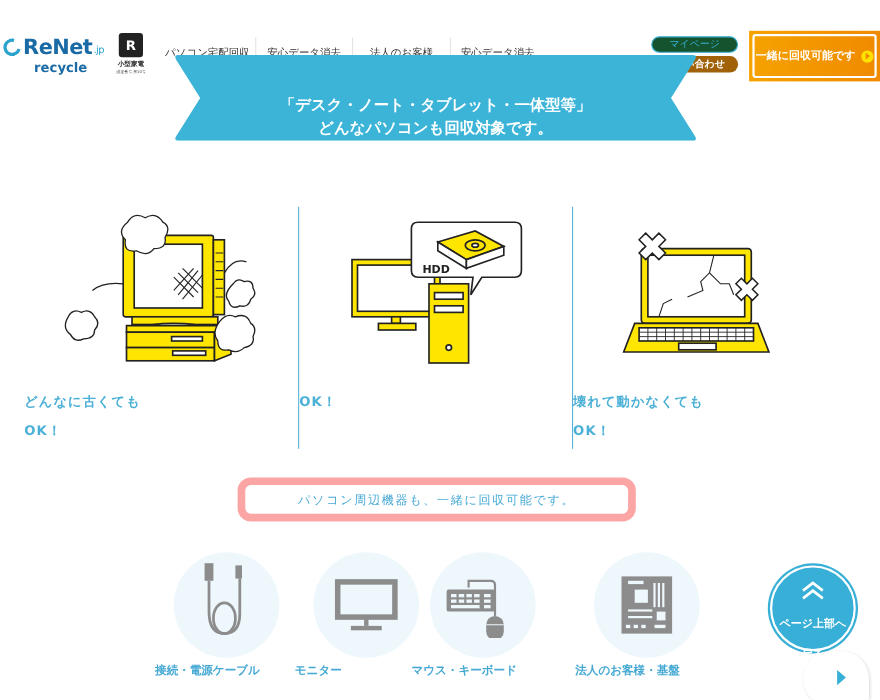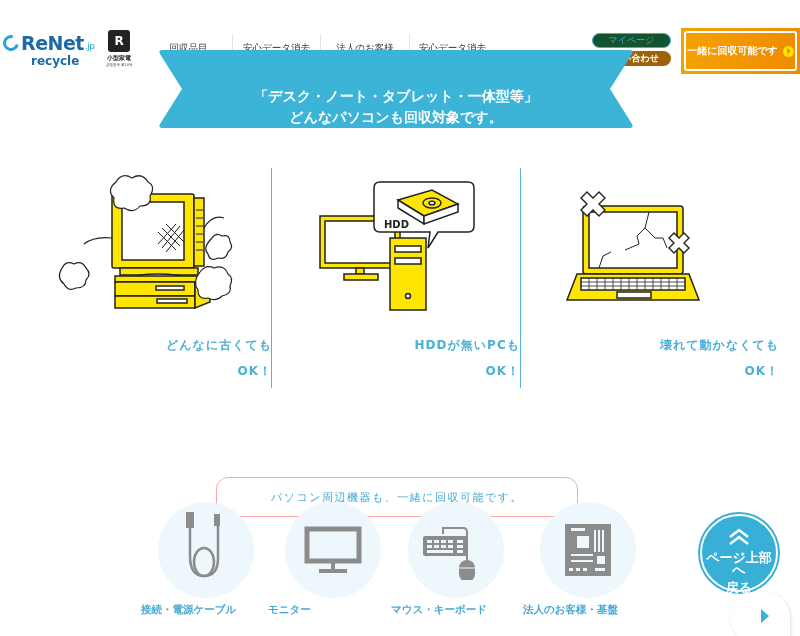--- a/index.html
+++ b/index.html
@@ -31,40 +31,40 @@
   .apply-inner { width: 100%; height: 100%; border: 2px solid #fff; border-radius: 3px; display: flex; align-items: center; justify-content: center; color: #fff; font-size: 10px; font-weight: bold; }
   .apply-arrow { width: 11px; height: 11px; border-radius: 50%; background: #ffe100; margin-left: 5px; position: relative; }
   .apply-arrow::after { content: ""; position: absolute; left: 4px; top: 2.5px; border-left: 4px solid #f08a00; border-top: 3px solid transparent; border-bottom: 3px solid transparent; }
 
   
   .ribbon { position: absolute; left: 158px; top: 50px; width: 476px; height: 78px; }
   .ribbon svg { position: absolute; left: 0; top: 0; }
   .ribbon-text { position: absolute; left: 0; top: 36px; width: 476px; text-align: center; color: #fff; font-weight: bold; font-size: 14px; line-height: 21px; }
 
   
-  .feature { position: absolute; top: 168px; width: 250px; height: 220px; text-align: right; }
+  .feature { position: absolute; top: 188px; width: 250px; height: 220px; text-align: left; }
   .feature.f0 { left: 22px; }
   .feature.f1 { left: 271px; border-left: 1px solid #57b4d6; border-right: 1px solid #57b4d6; }
   .feature.f2 { left: 521px; width: 258px; }
   .feature .illus { position: absolute; left: 0; top: 0; width: 100%; height: 150px; }
   .feature .title { position: absolute; left: 0; top: 164px; width: 100%; font-size: 12px; font-weight: bold; color: #4bb0d6; letter-spacing: 1px; line-height: 26px; }
 
   
-  .pill { position: absolute; left: 216px; top: 477px; width: 362px; height: 40px; border: 1px solid #fca5a5; border-radius: 12px; display: flex; align-items: center; justify-content: center; font-size: 11px; color: #46a9d4; letter-spacing: 1.5px; }
+  .pill { position: absolute; left: 216px; top: 434px; width: 362px; height: 40px; border: 7px solid #fca5a5; border-radius: 12px; display: flex; align-items: center; justify-content: center; font-size: 11px; color: #46a9d4; letter-spacing: 1.5px; }
   .periph { position: absolute; top: 502px; width: 130px; text-align: left; }
   .periph .circle { width: 96px; height: 96px; border-radius: 50%; background: #eef7fc; margin: 0 auto; display: flex; align-items: center; justify-content: center; }
   .periph .plabel { margin-top: 5px; font-size: 10.5px; font-weight: bold; color: #46a9d4; white-space: nowrap; }
   .periph.p0 { left: 141px; }
   .periph.p1 { left: 268px; }
-  .periph.p2 { left: 391px; }
+  .periph.p2 { left: 374px; }
   .periph.p3 { left: 523px; }
 
   .top-btn { position: absolute; left: 700px; top: 514px; width: 78px; height: 78px; border-radius: 50%; background: #37afd6; border: 2px solid #fff; box-shadow: 0 0 0 2px #37afd6; color: #fff; text-align: center; }
   .top-btn .chev { margin-top: 12px; height: 18px; }
-  .top-btn .t1 { font-size: 13px; font-weight: bold; line-height: 12px; margin-top: 6px; }
+  .top-btn .t1 { font-size: 10px; font-weight: bold; line-height: 12px; margin-top: 16px; }
   .next-btn { position: absolute; left: 730px; top: 592px; width: 60px; height: 50px; border-radius: 30px 30px 0 30px; background: #fff; box-shadow: 1px 1px 3px rgba(0,0,0,0.15); }
   .next-btn .tri { position: absolute; left: 31px; top: 17px; border-left: 8px solid #37afd6; border-top: 7px solid transparent; border-bottom: 7px solid transparent; }
 </style>
 </head>
 <body>
 
 <div class="header">
   <div class="logo">
     <div class="logo-main">
       <span class="logo-ring"></span>
@@ -72,21 +72,21 @@
       <span class="logo-jp">.jp</span>
     </div>
     <div class="logo-sub">recycle</div>
   </div>
   <div class="badge-shohin">
     <div class="badge-mark">R</div>
     <div class="badge-txt">小型家電</div>
     <div class="badge-txt2">認定番号 第10号</div>
   </div>
   <nav class="nav">
-    <a class="nav-item n1">回収品目</a>
+    <a class="nav-item n0">パソコン宅配回収</a>
     <a class="nav-item n2">安心データ消去</a>
     <a class="nav-item n3">法人のお客様</a>
     <a class="nav-item n4">安心データ消去</a>
   </nav>
   <a class="mypage">マイページ</a>
   <a class="contact">お問い合わせ</a>
   <a class="apply-btn">
     <span class="apply-inner">
       <span>一緒に回収可能です</span>
       <span class="apply-arrow"></span>
@@ -179,21 +179,20 @@
         <path d="M126 32 L160 22 L186 36 L152 48 Z" fill="#ffe600"></path>
         <path d="M126 32 L126 40 L152 56 L152 48 Z" fill="#fff"></path>
         <path d="M152 48 L186 36 L186 44 L152 56 Z" fill="#fff"></path>
         <ellipse cx="160" cy="35" rx="9" ry="5" fill="#ffe600"></ellipse>
         <ellipse cx="160" cy="35" rx="3" ry="1.8" fill="#fff"></ellipse>
       </g>
       <text x="112" y="60" font-family="DejaVu Sans, sans-serif" font-weight="bold" font-size="10" fill="#222">HDD</text>
     </svg>
   </div>
   <div class="title">
-    <div>HDDが無いPCも</div>
     <div>OK！</div>
   </div>
 </div>
 
 <div class="feature f2">
   <div class="illus">
     <svg width="258" height="150" viewBox="0 0 258 150">
       <g stroke="#222" stroke-width="1.5">
         <rect x="62" y="38" width="100" height="68" rx="3" fill="#ffe600"></rect>
         <rect x="68" y="44" width="88" height="56" fill="#fff"></rect>

